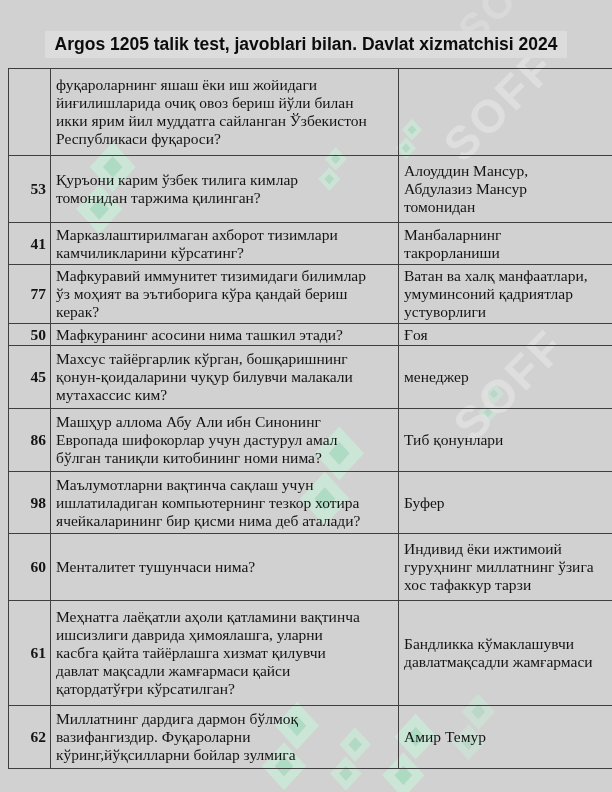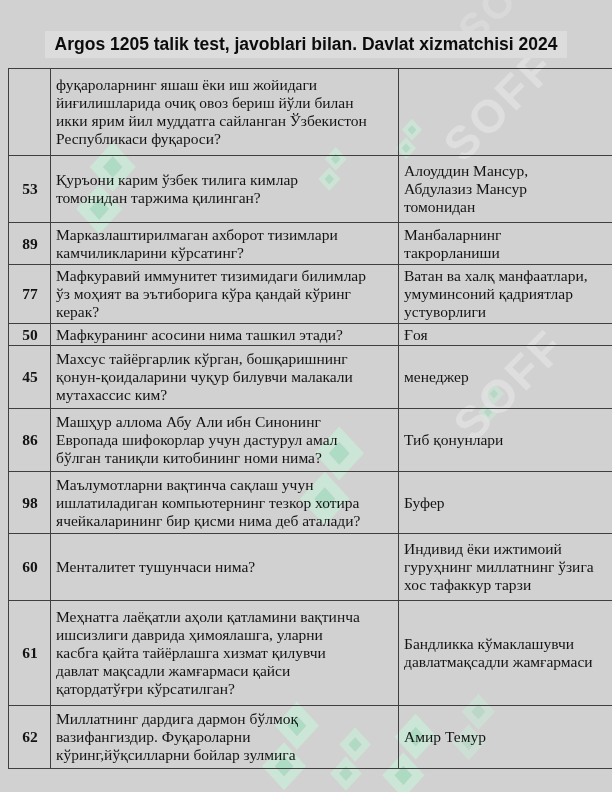--- a/index.html
+++ b/index.html
@@ -54,21 +54,21 @@
     border:1px solid #3f3f3f;
     font-size:15.5px;
     line-height:18px;
     padding:1px 4px 1px 5px;
     vertical-align:middle;
     white-space:pre-line;
     overflow:hidden;
   }
   td.col-num{
     width:32px;
-    text-align:center;
+    text-align:right;
     font-weight:bold;
     white-space:normal;
   }
   td.col-q{width:338px;}
   td.col-a{width:226px;padding-left:6px;}
   tr.valign-top td{vertical-align:top;}
 </style>
 </head>
 <body>
 
@@ -148,30 +148,30 @@
       </tr>
       <tr style="height: 67px;">
         <td class="col-num">53</td>
         <td class="col-q">Қуръони карим ўзбек тилига кимлар
 томонидан таржима қилинган?</td>
         <td class="col-a">Алоуддин Мансур,
 Абдулазиз Мансур
 томонидан</td>
       </tr>
       <tr style="height: 42px;">
-        <td class="col-num">89</td>
+        <td class="col-num">41</td>
         <td class="col-q">Марказлаштирилмаган ахборот тизимлари
 камчиликларини кўрсатинг?</td>
         <td class="col-a">Манбаларнинг
 такрорланиши</td>
       </tr>
       <tr style="height: 59px;">
         <td class="col-num">77</td>
         <td class="col-q">Мафкуравий иммунитет тизимидаги билимлар
-ўз моҳият ва эътиборига кўра қандай кўринг
+ўз моҳият ва эътиборига кўра қандай бериш
 керак?</td>
         <td class="col-a">Ватан ва халқ манфаатлари,
 умуминсоний қадриятлар
 устуворлиги</td>
       </tr>
       <tr style="height: 22px;">
         <td class="col-num">50</td>
         <td class="col-q">Мафкуранинг асосини нима ташкил этади?</td>
         <td class="col-a">Ғоя</td>
       </tr>

